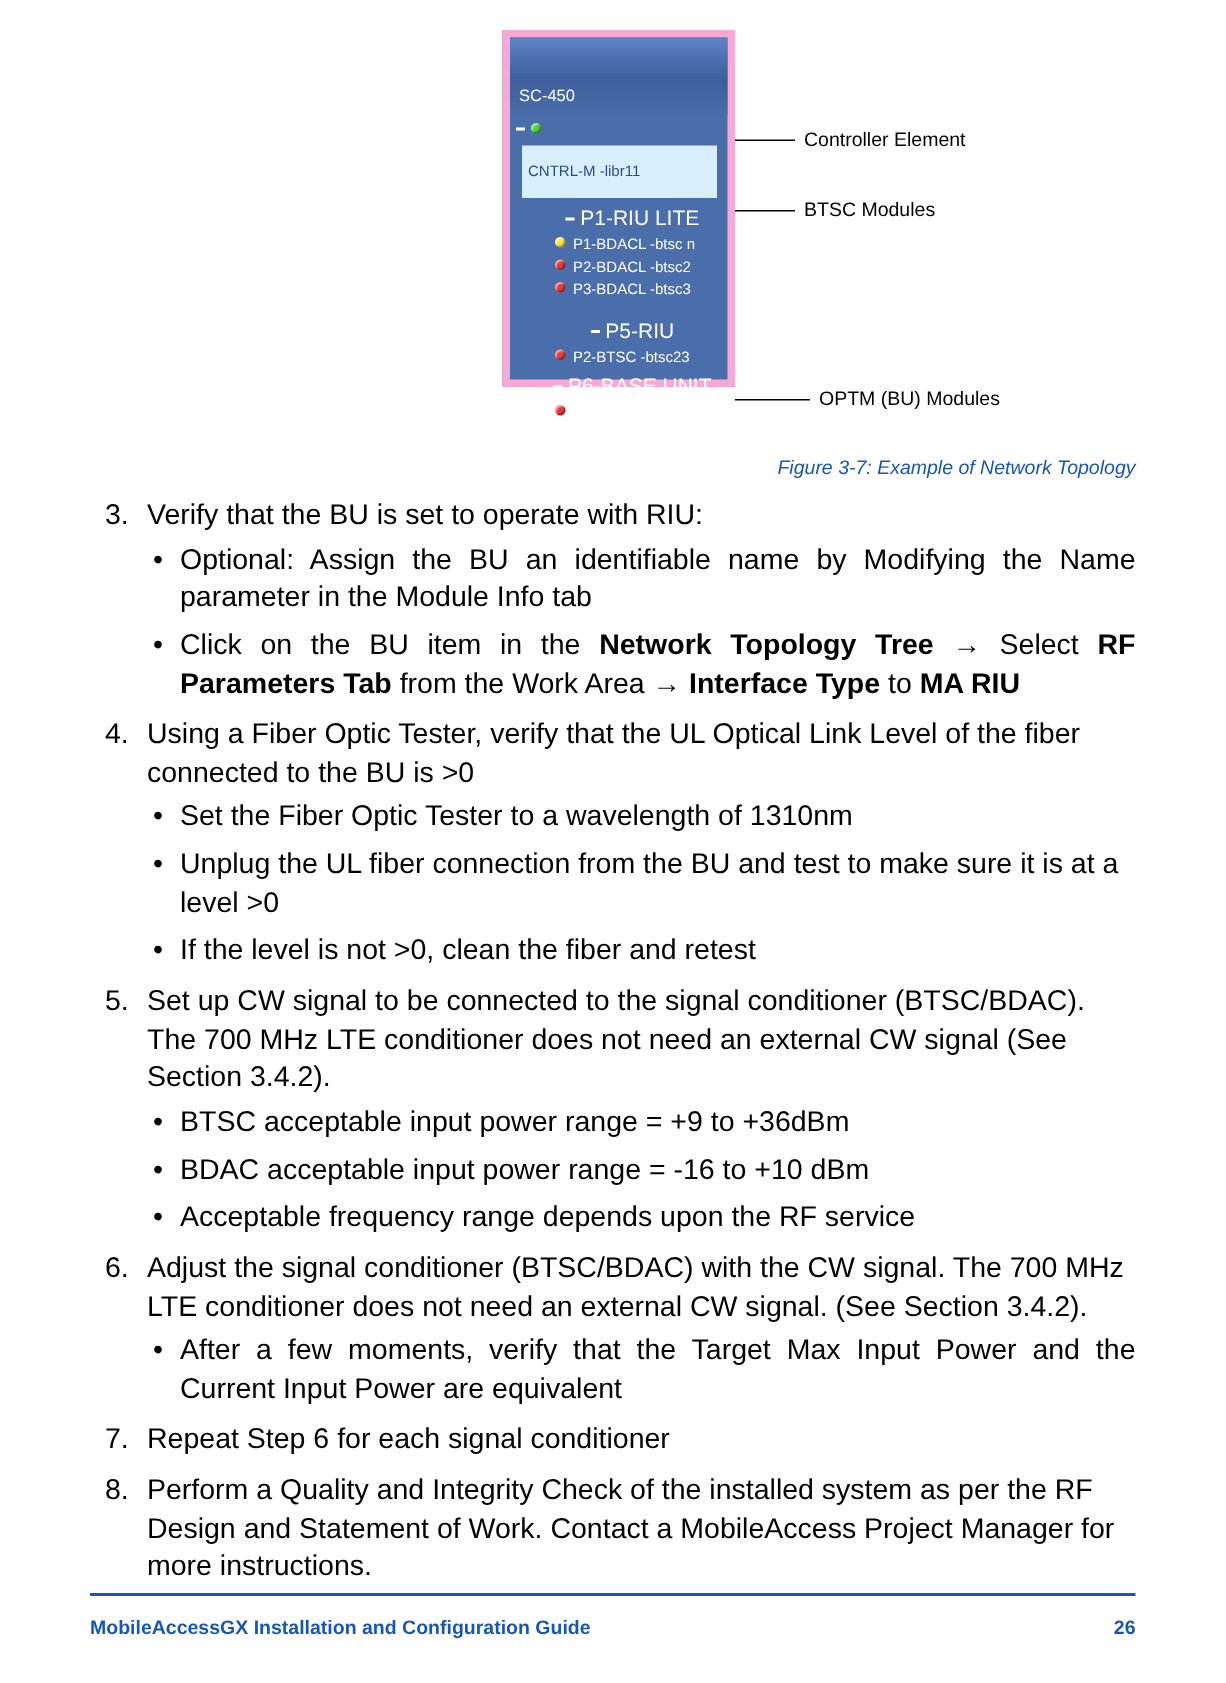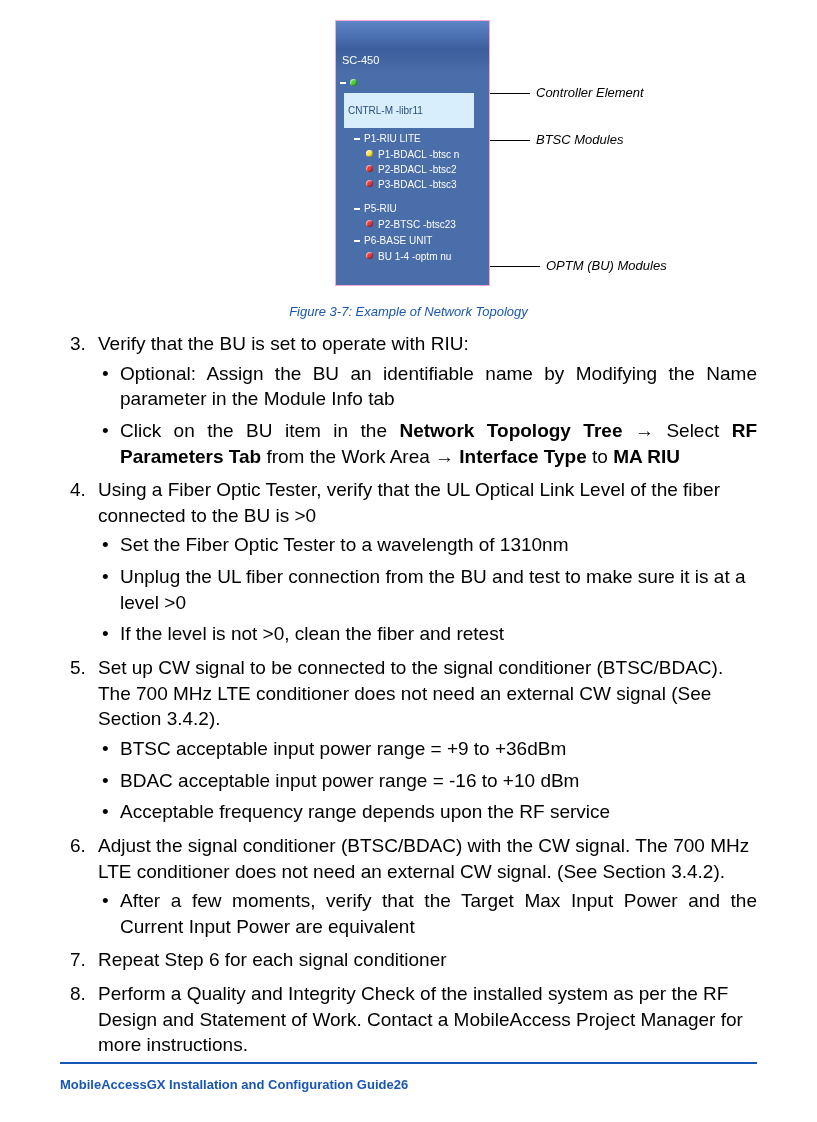--- a/index.html
+++ b/index.html
@@ -1,50 +1,50 @@
 <!DOCTYPE html>
 <html><head>
 <meta charset="utf-8">
 <style>
   * { box-sizing: border-box; margin: 0; padding: 0; }
   html, body { width: 817px; height: 1122px; background: #fff; font-family: Verdana, Arial, sans-serif; color: #000; }
   .page { width: 817px; height: 1122px; position: relative; padding: 20px 60px 40px 60px; }
 
   
   .screenshot-wrap { position: relative; width: 100%; height: 280px; }
-  .screenshot { position: absolute; left: 275px; top: 0; width: 155px; height: 266px; background: #4a6ea9; border: 1px solid #f9a8d4; }
+  .screenshot { position: absolute; left: 275px; top: 0; width: 155px; height: 238px; background: #4a6ea9; border: 5px solid #f9a8d4; }
   .ss-titlebar { height: 28px; background: linear-gradient(#5e85c8,#3c5e9c); }
   .ss-band { height: 24px; background: linear-gradient(#3c5e9c,#4a6ea9); color: #fff; font-size: 11px; padding: 5px 6px; }
   .ss-cntrl { margin: 2px 4px 2px 4px; background: #d8eefc; color: #2a4e80; font-size: 10px; padding: 12px 4px; display: inline-block; width: 130px; }
   .ss-dash { display:inline-block; width:6px; height:2px; background:#fff; margin-right:4px; vertical-align:middle;}
-  .ss-item { font-size: 10px; color: #fff; padding: 3px 0 3px 18px; }
+  .ss-item { font-size: 14px; color: #fff; padding: 3px 0 3px 18px; text-align: center; }
   .ss-item .dash { display:inline-block; width:6px; height:2px; background:#fff; margin-right:4px; vertical-align:middle;}
   .ss-sub { font-size: 10px; color: #fff; padding: 2px 0 2px 30px; }
   .dot { display:inline-block; width:7px; height:7px; border-radius:50%; margin-right:5px; position:relative; top:-1px; box-shadow: inset -1px -1px 1px rgba(0,0,0,.4), inset 1px 1px 1px rgba(255,255,255,.6);}
   .dot.green { background:#4cd038; }
   .dot.yellow { background:#ffe54a; }
   .dot.red { background:#e63a3a; }
 
-  .callout { position:absolute; font-size:13px;font-style:italic; }
+  .callout { position:absolute; font-size:13px; }
   .callout .line { display:inline-block; height:1px; background:#000; vertical-align:middle; margin-right:6px; }
 
-  .fig-caption { text-align:center; font-style: italic; color:#1856b6; font-size:13px; margin-top:4px; margin-bottom:12px; }
+  .fig-caption { text-align:right; font-style: italic; color:#1856b6; font-size:13px; margin-top:4px; margin-bottom:12px; }
 
   .body { font-size: 19px; line-height: 1.35; }
   .fw-just { text-align: justify; }
   ol.main { list-style: none; padding-left: 38px; }
   ol.main > li { margin-bottom: 8px; position: relative; }
   ol.main > li::before { content: attr(data-num) "."; position: absolute; left: -28px; top:0; }
   ul.sub { list-style: none; padding-left: 18px; margin-top:4px; }
   ul.sub > li { position:relative; margin-bottom:6px; padding-left:4px; }
   ul.sub > li::before { content: "•"; position:absolute; left:-14px; top:0; }
   .arrow { font-family: Arial, sans-serif; }
 
   .footer-line { position:absolute; left:60px; right:60px; bottom:58px; border-top:2px solid #1856b6; }
-  .footer { position:absolute; left:60px; right:60px; bottom:30px; display:flex; font-weight:bold; color:#1856b6; font-size:13px; }
+  .footer { position:absolute; left:60px; right:60px; bottom:30px; display:flex; justify-content:space-between; font-weight:bold; color:#1856b6; font-size:13px; }
 </style>
 </head>
 <body>
 
 <div class="page">
 
   <div class="screenshot-wrap">
     <div class="screenshot">
       <div class="ss-titlebar"></div>
       <div class="ss-band">SC-450</div>

